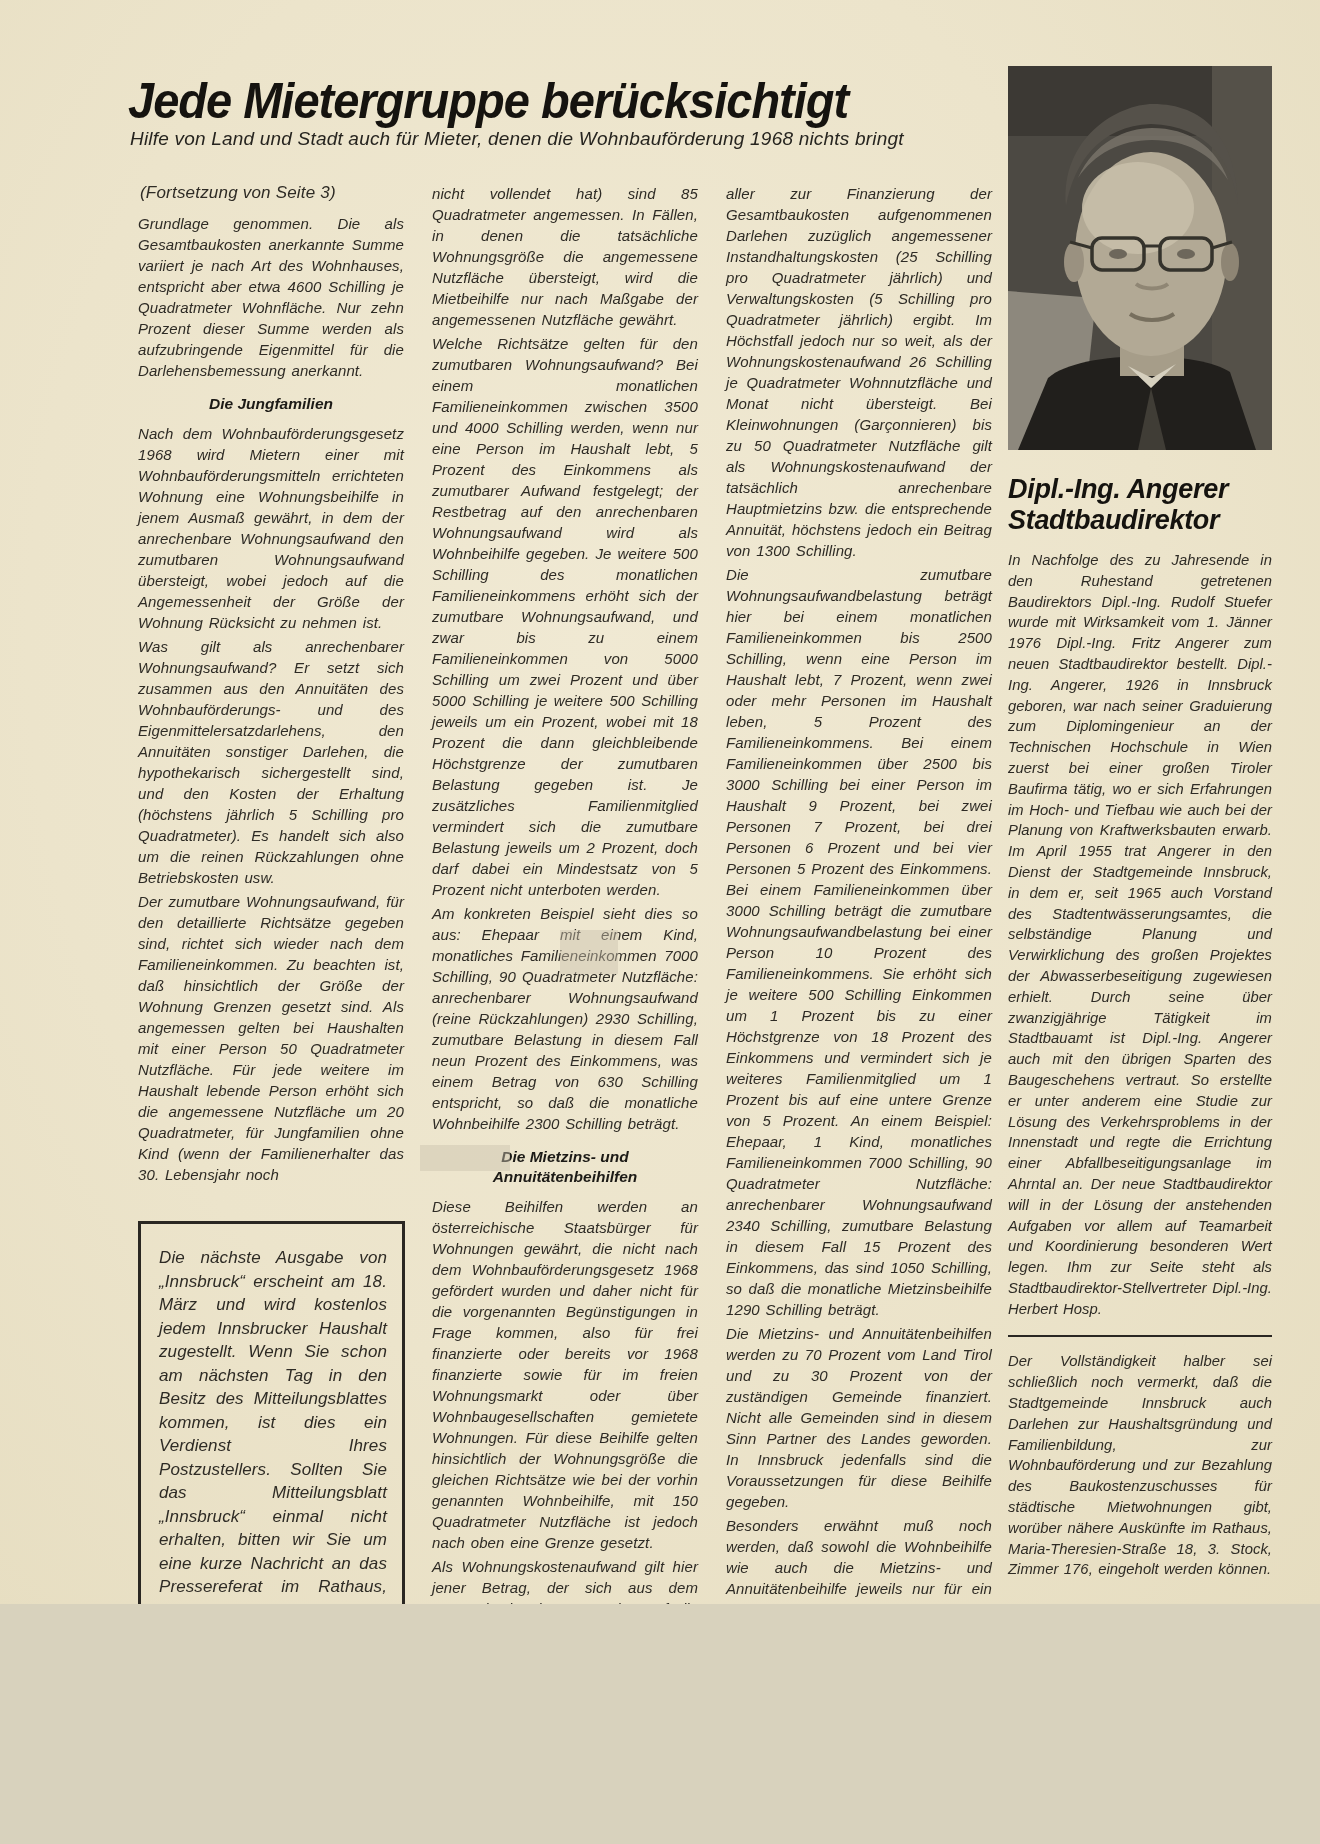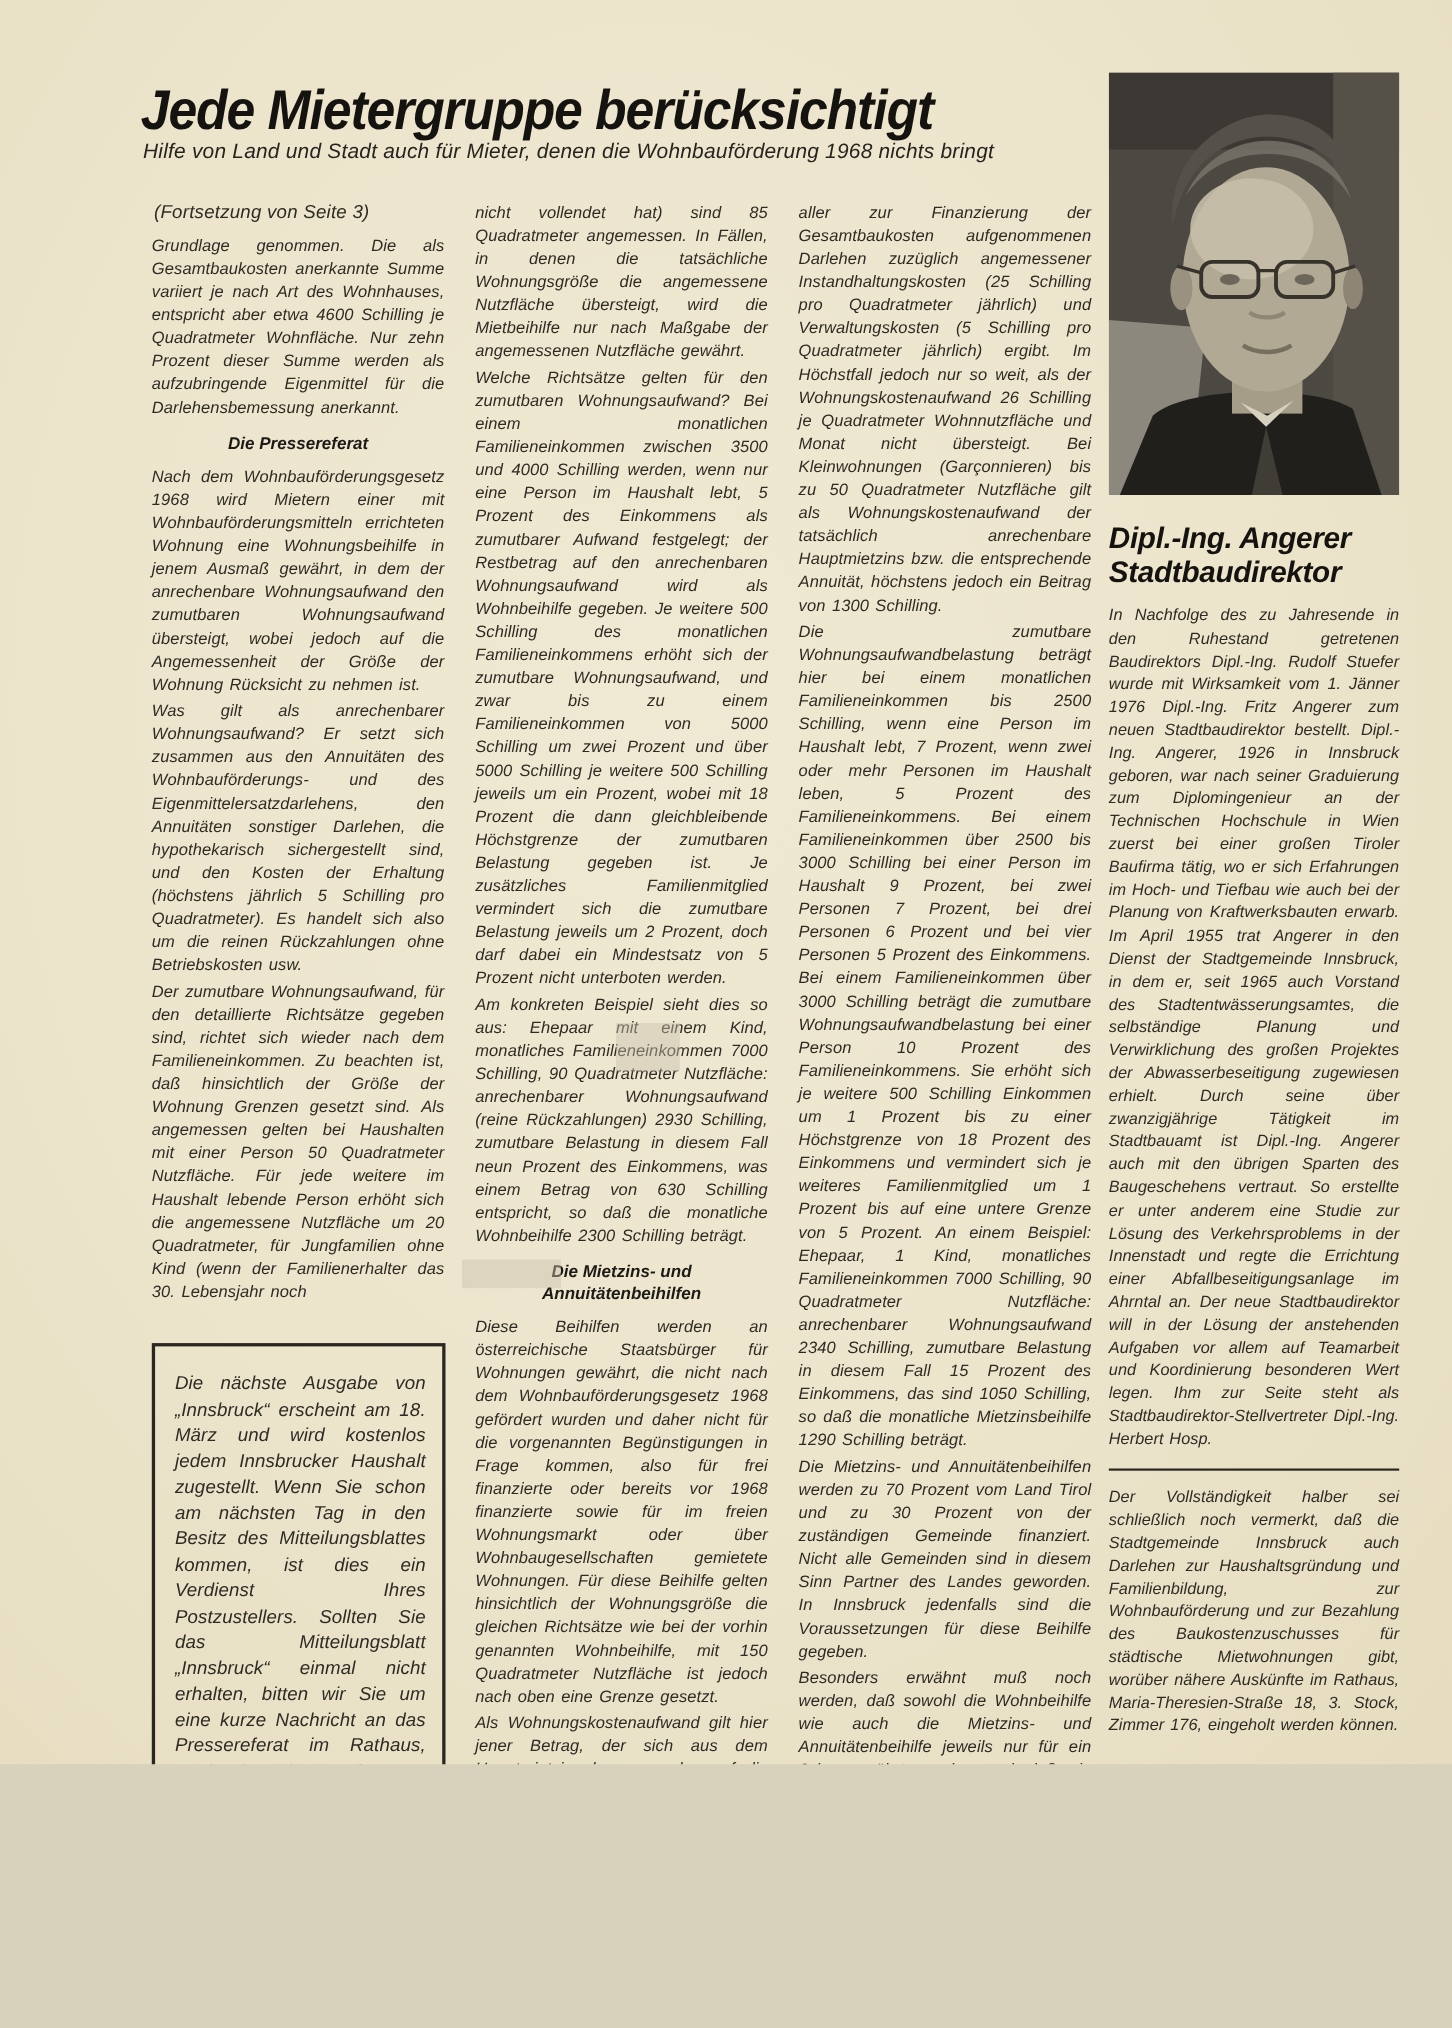--- a/index.html
+++ b/index.html
@@ -68,21 +68,21 @@
 <div class="page">
 
   <div class="headline">Jede Mietergruppe berücksichtigt</div>
   <div class="subtitle">Hilfe von Land und Stadt auch für Mieter, denen die Wohnbauförderung 1968 nichts bringt</div>
 
   <div class="body-columns">
 
     <div class="col">
       <p class="continuation">(Fortsetzung von Seite 3)</p>
       <p class="para">Grundlage genommen. Die als Gesamtbaukosten anerkannte Summe variiert je nach Art des Wohnhauses, entspricht aber etwa 4600 Schilling je Quadratmeter Wohnfläche. Nur zehn Prozent dieser Summe werden als aufzubringende Eigenmittel für die Darlehensbemessung anerkannt.</p>
-      <h3 class="sec-heading">Die Pressereferat</h3>
+      <h3 class="sec-heading">Die Jungfamilien</h3>
       <p class="para">Nach dem Wohnbauförderungsgesetz 1968 wird Mietern einer mit Wohnbauförderungsmitteln errichteten Wohnung eine Wohnungsbeihilfe in jenem Ausmaß gewährt, in dem der anrechenbare Wohnungsaufwand den zumutbaren Wohnungsaufwand übersteigt, wobei jedoch auf die Angemessenheit der Größe der Wohnung Rücksicht zu nehmen ist.</p>
       <p class="para">Was gilt als anrechenbarer Wohnungsaufwand? Er setzt sich zusammen aus den Annuitäten des Wohnbauförderungs- und des Eigenmittelersatzdarlehens, den Annuitäten sonstiger Darlehen, die hypothekarisch sichergestellt sind, und den Kosten der Erhaltung (höchstens jährlich 5 Schilling pro Quadratmeter). Es handelt sich also um die reinen Rückzahlungen ohne Betriebskosten usw.</p>
       <p class="para">Der zumutbare Wohnungsaufwand, für den detaillierte Richtsätze gegeben sind, richtet sich wieder nach dem Familieneinkommen. Zu beachten ist, daß hinsichtlich der Größe der Wohnung Grenzen gesetzt sind. Als angemessen gelten bei Haushalten mit einer Person 50 Quadratmeter Nutzfläche. Für jede weitere im Haushalt lebende Person erhöht sich die angemessene Nutzfläche um 20 Quadratmeter, für Jungfamilien ohne Kind (wenn der Familienerhalter das 30. Lebensjahr noch</p>
       <div class="notice-box">
         <p class="para">Die nächste Ausgabe von „Innsbruck“ erscheint am 18. März und wird kostenlos jedem Innsbrucker Haushalt zugestellt. Wenn Sie schon am nächsten Tag in den Besitz des Mitteilungsblattes kommen, ist dies ein Verdienst Ihres Postzustellers. Sollten Sie das Mitteilungsblatt „Innsbruck“ einmal nicht erhalten, bitten wir Sie um eine kurze Nachricht an das Pressereferat im Rathaus, Maria-Theresien-Straße 18, Tel. 32 4 66, damit wir das Nötige veranlassen können.</p>
       </div>
     </div>
 
     <div class="col">
       <p class="para">nicht vollendet hat) sind 85 Quadratmeter angemessen. In Fällen, in denen die tatsächliche Wohnungsgröße die angemessene Nutzfläche übersteigt, wird die Mietbeihilfe nur nach Maßgabe der angemessenen Nutzfläche gewährt.</p>

